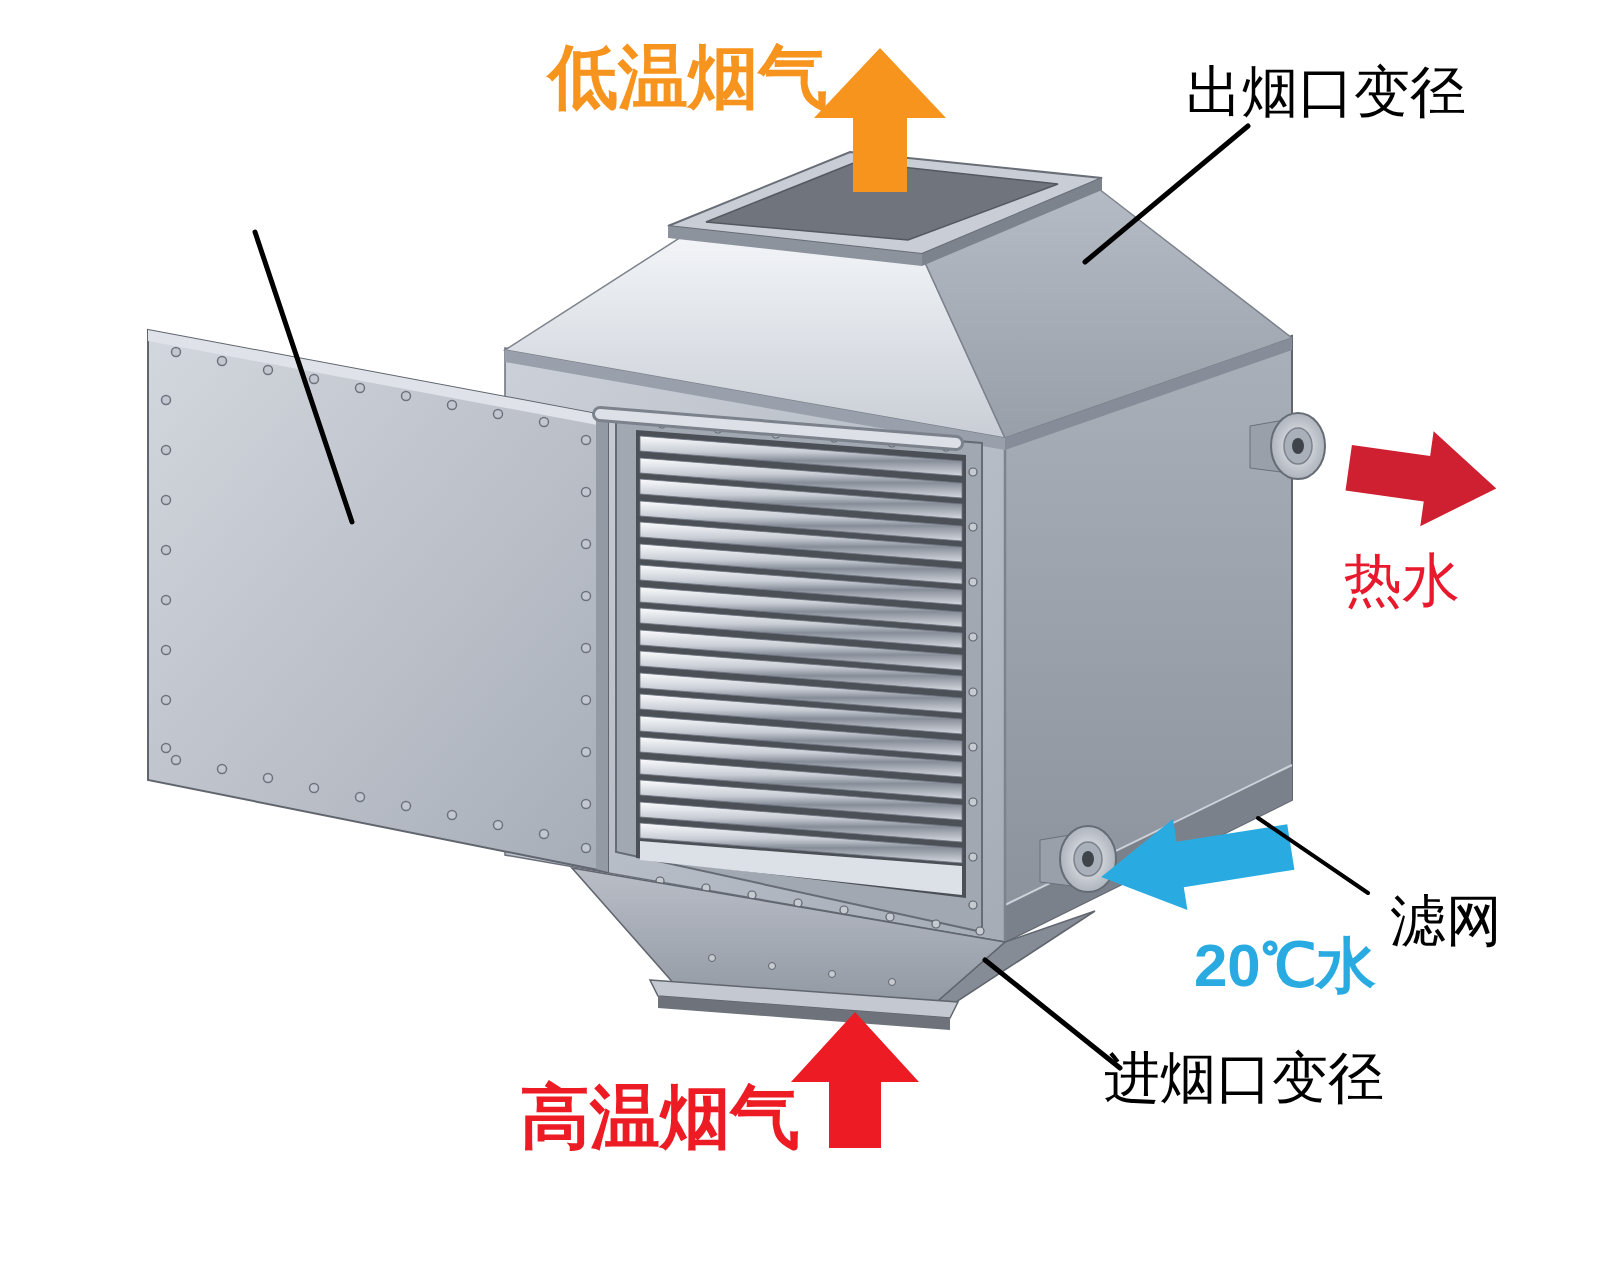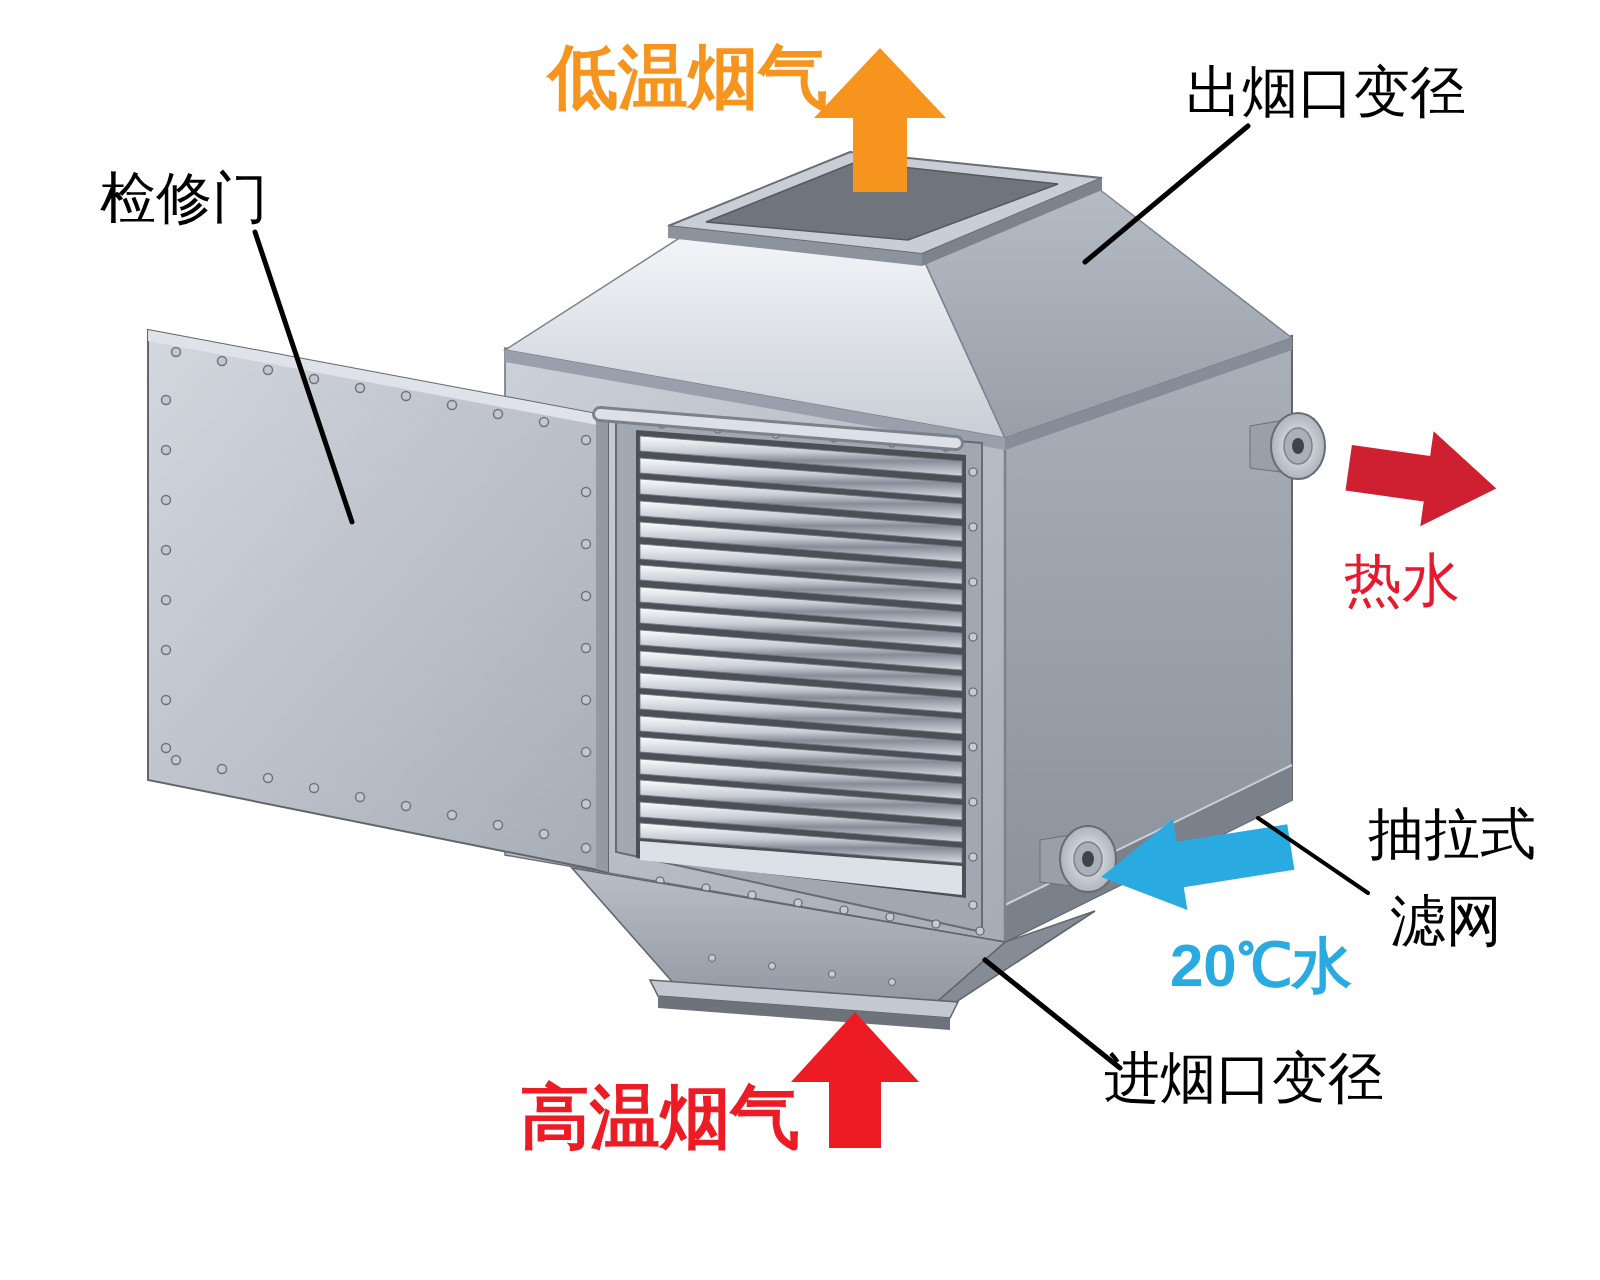--- a/index.html
+++ b/index.html
@@ -6,21 +6,21 @@
   html,body { background:#ffffff; }
   body { font-family:"Liberation Sans", sans-serif; }
   .stage { position:relative; width:1600px; height:1280px; background:#fff; overflow:hidden; }
   .stage svg { position:absolute; left:0; top:0; }
   .lbl { position:absolute; white-space:nowrap; line-height:1; }
   .lbl-serif { font-family:"Liberation Serif","DejaVu Serif",serif; font-size:56px; color:#000; }
   .lbl-low  { font-weight:700; font-size:70px; color:#F7941E; }
   .lbl-high { font-weight:700; font-size:70px; color:#ED1C24; }
   .lbl-85   { font-weight:700; font-size:60px; color:#E8192C; }
   .lbl-hotw { font-family:"Liberation Serif","DejaVu Serif",serif; font-size:58px; color:#E8192C; }
-  .lbl-cold { font-weight:700; font-size:60px; color:#29ABE2; }
+  .lbl-cold { font-weight:700; font-size:60px; color:#29ABE2;margin-left:24px; }
 </style>
 </head>
 <body>
 
 <div class="stage">
 
 <svg width="1600" height="1280" viewBox="0 0 1600 1280">
   <defs>
     <linearGradient id="gFront" x1="0" y1="0" x2="1" y2="1">
       <stop offset="0" stop-color="#ccd1d9"></stop>
@@ -213,21 +213,19 @@
   <g stroke="#000000" stroke-linecap="round">
     <line x1="255" y1="232" x2="352" y2="522" stroke-width="5"></line>
     <line x1="1248" y1="126" x2="1085" y2="262" stroke-width="5"></line>
     <line x1="1368" y1="893" x2="1258" y2="818" stroke-width="4"></line>
     <line x1="1120" y1="1068" x2="985" y2="960" stroke-width="5"></line>
   </g>
 </svg>
 
   <div class="lbl lbl-low" style="left:548px;  top:42px;">低温烟气</div>
   <div class="lbl lbl-serif" style="left:1186px; top:64px;">出烟口变径</div>
-  <div class="lbl lbl-serif" style="left:100px;  top:170px;">检修门</div>
   <div class="lbl lbl-hotw" style="left:1344px; top:540px;margin-top:12px;">热水</div>
-  <div class="lbl lbl-serif" style="left:1368px; top:806px;">抽拉式</div>
   <div class="lbl lbl-serif" style="left:1390px; top:893px;">滤网</div>
   <div class="lbl lbl-cold" style="left:1170px; top:936px;">20℃水</div>
   <div class="lbl lbl-serif" style="left:1104px; top:1050px;">进烟口变径</div>
   <div class="lbl lbl-high" style="left:520px;  top:1058px;margin-top:24px;">高温烟气</div>
 
 </div>
 
 </body></html>

